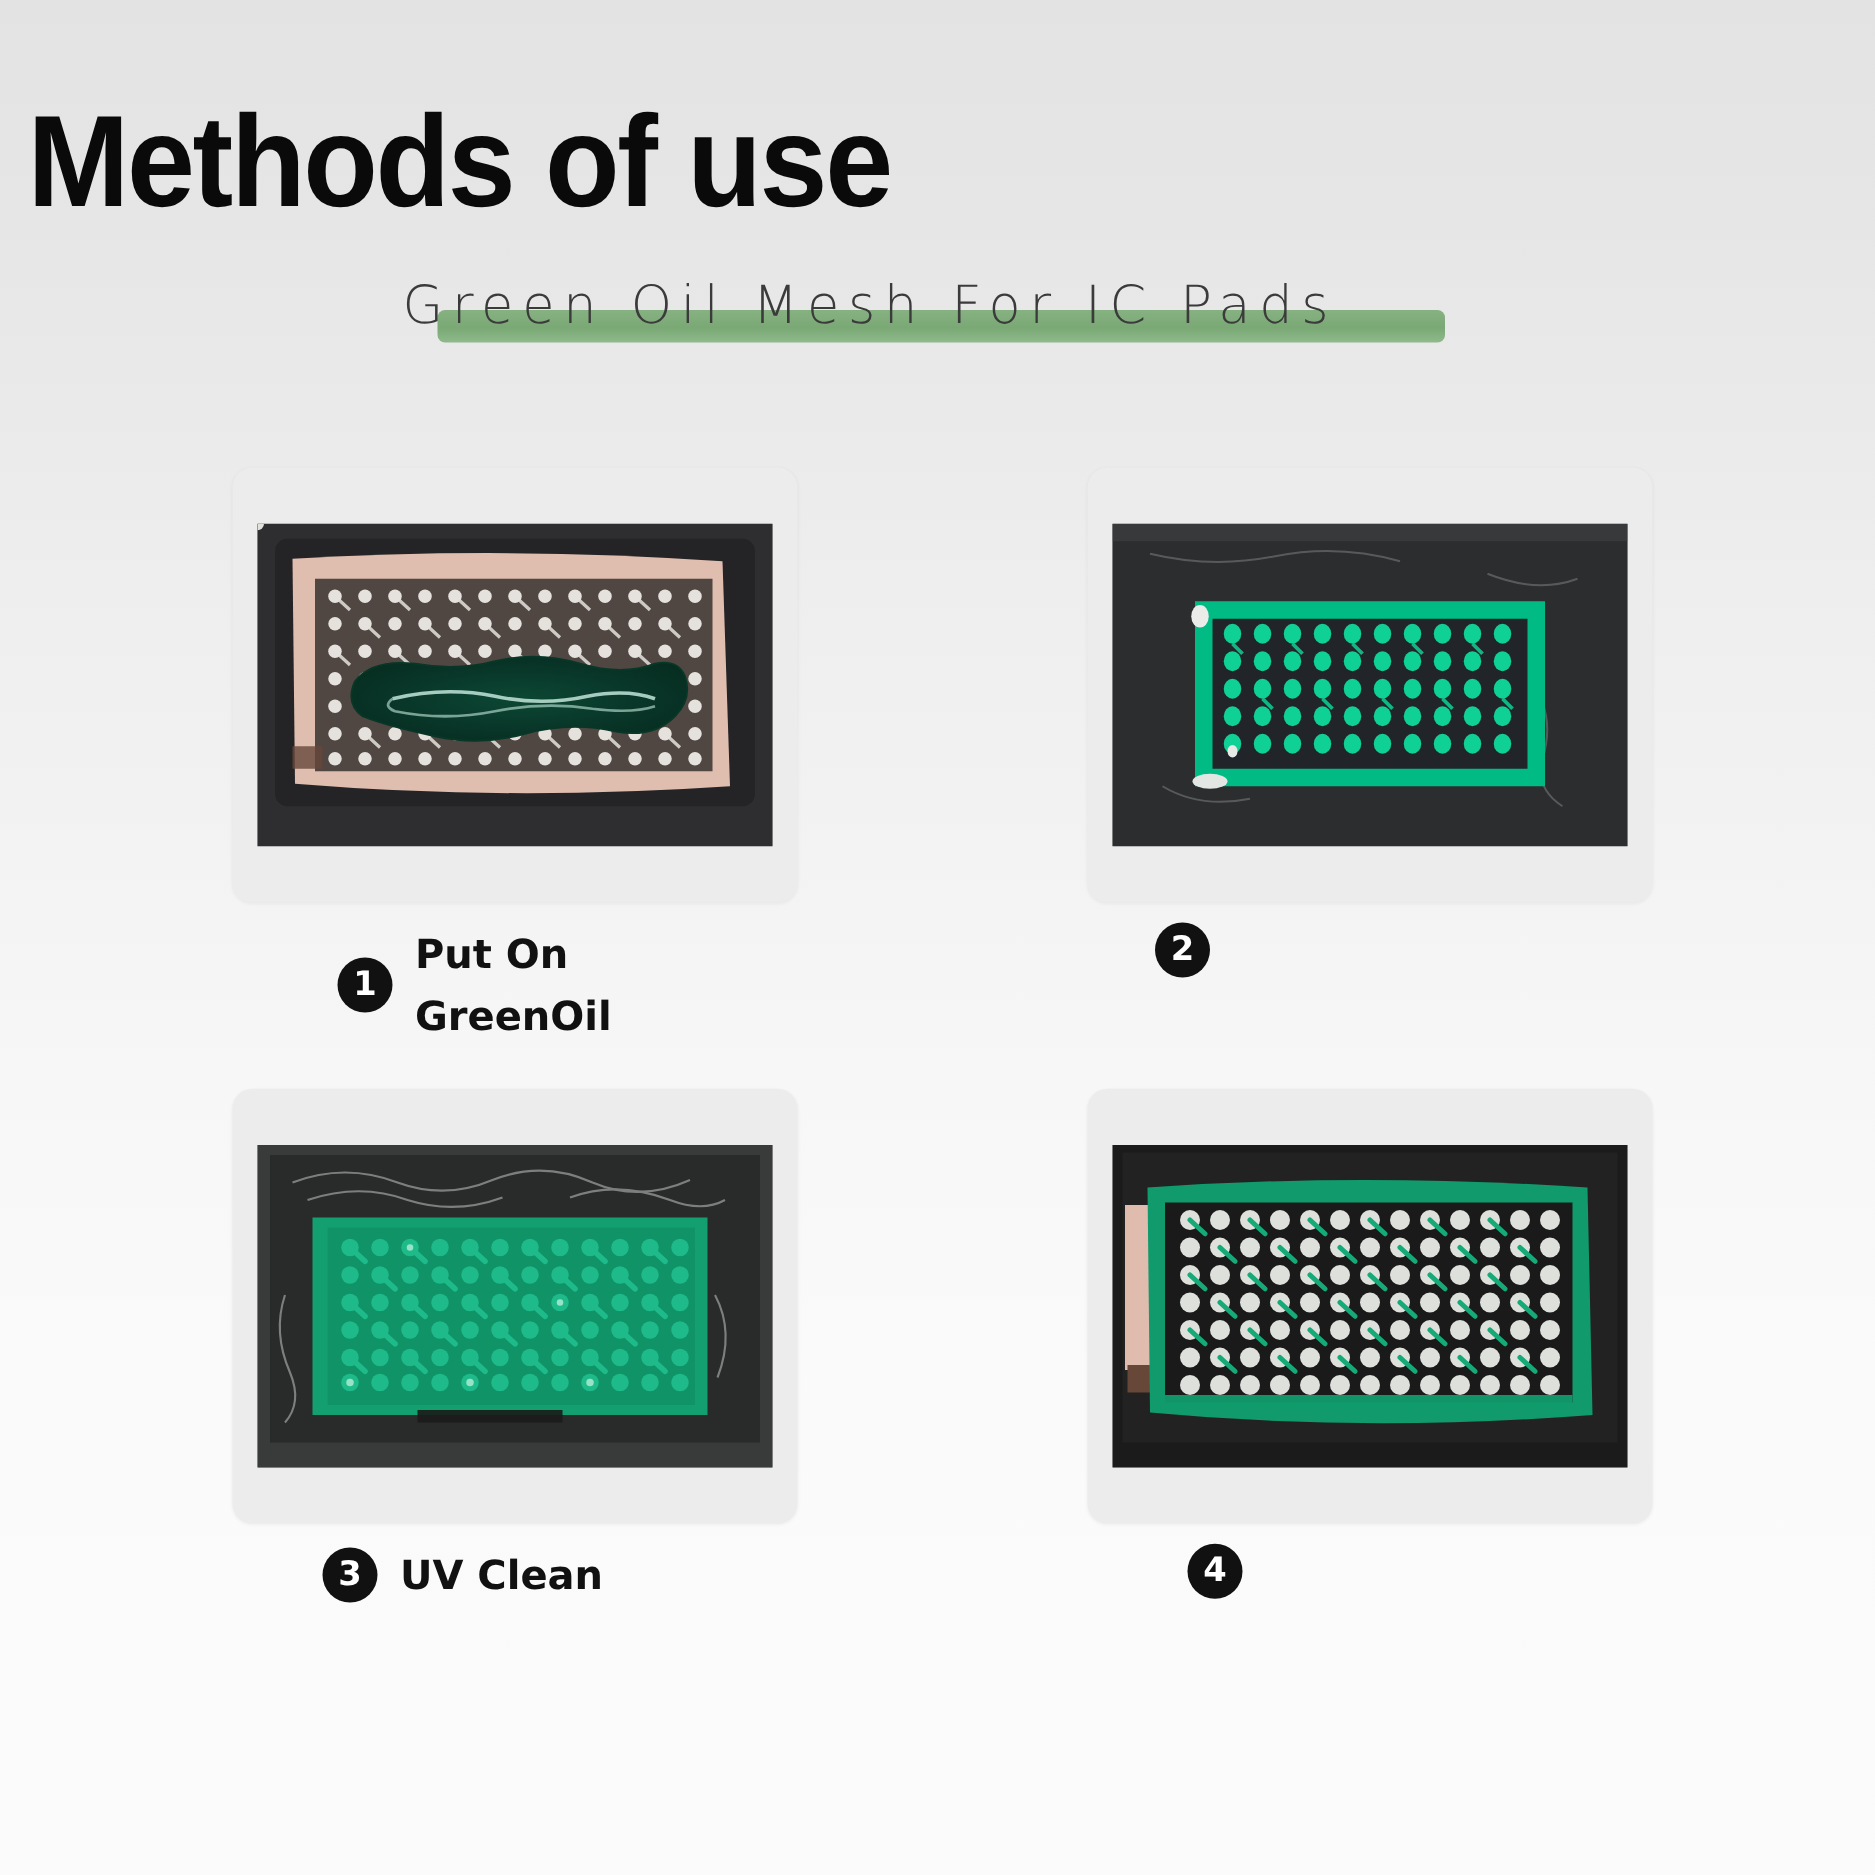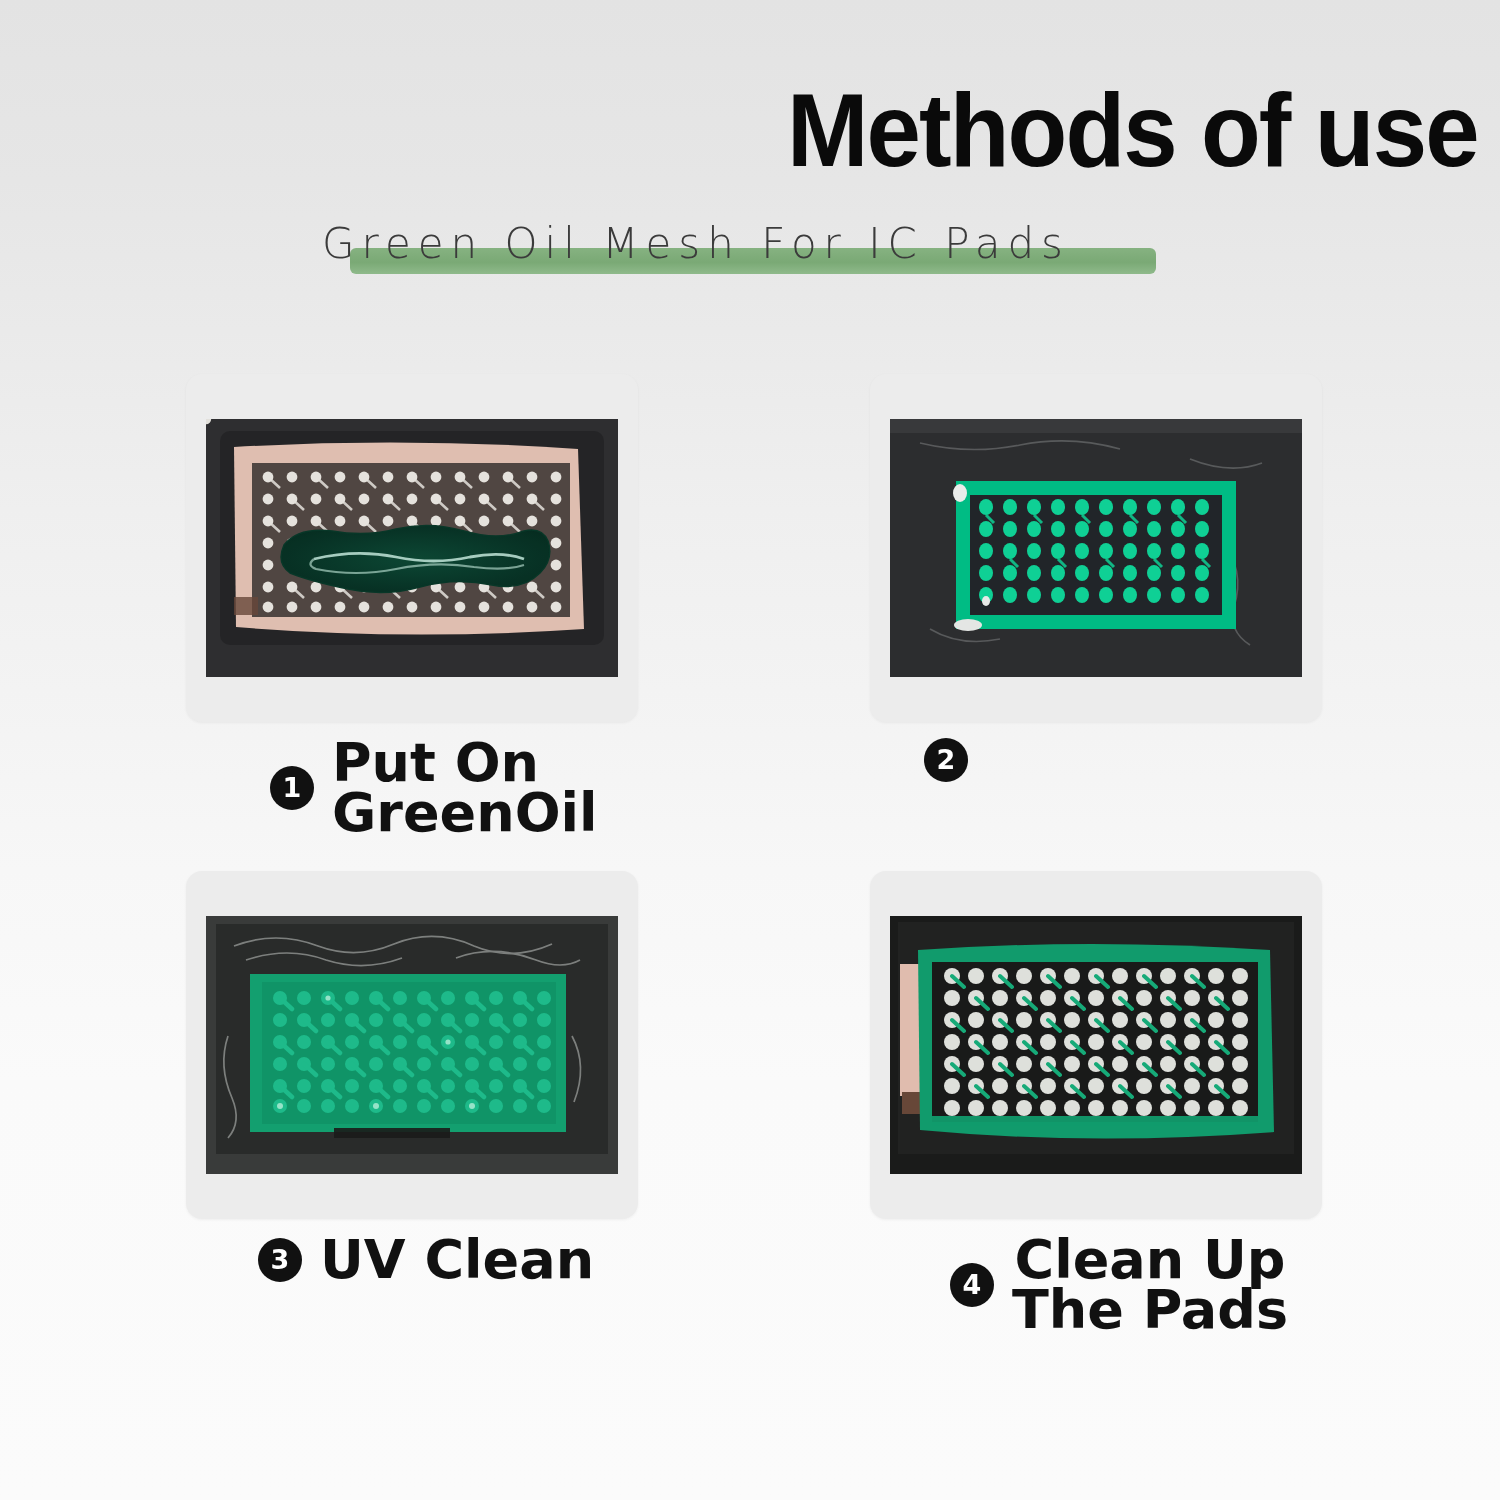--- a/index.html
+++ b/index.html
@@ -30,21 +30,21 @@
     top: 0;
     left: 0;
     width: 1500px;
     height: 300px;
   }
   .title-wrap {
     position: absolute;
     left: 0;
     top: 78px;
     width: 1500px;
-    text-align: right;
+    text-align: left;
   }
   .title {
     font-family: "Liberation Sans Narrow", "Liberation Sans", sans-serif;
     font-weight: bold;
     font-size: 104px;
     line-height: 104px;
     letter-spacing: -2px;
     color: #0a0a0a;
     display: inline-block;
     transform: scaleX(0.94);
@@ -130,21 +130,21 @@
     font-family: "DejaVu Sans", sans-serif;
     font-weight: bold;
     font-size: 27px;
     line-height: 44px;
     text-align: center;
     margin-right: 18px;
   }
   .cap-text {
     font-family: "DejaVu Sans", sans-serif;
     font-weight: bold;
-    font-size: 54px;
+    font-size: 32px;
     line-height: 50px;
     color: #111111;
     white-space: pre-line;
   }
   .cap-text.align-left   { text-align: left; }
   .cap-text.align-center { text-align: center; }
 </style>
 </head>
 <body>
 
@@ -689,18 +689,16 @@
               <path d="M86 170 L98 181 M134 170 L146 181 M182 170 L194 181 M230 170 L242 181 M278 170 L290 181 M326 170 L338 181"></path>
             </g>
             <rect x="42" y="200" width="326" height="10" fill="#12a070" opacity="0.95"></rect>
             <rect width="412" height="258" fill="#000" opacity="0.03"></rect>
           </g>
         </svg>
       </div>
     </div>
     <div class="caption cap-four">
       <div class="badge">4</div>
-      <div class="cap-text align-center">Clean Up
-The Pads</div>
     </div>
   </div>
 
 </div>
 
 </body></html>

